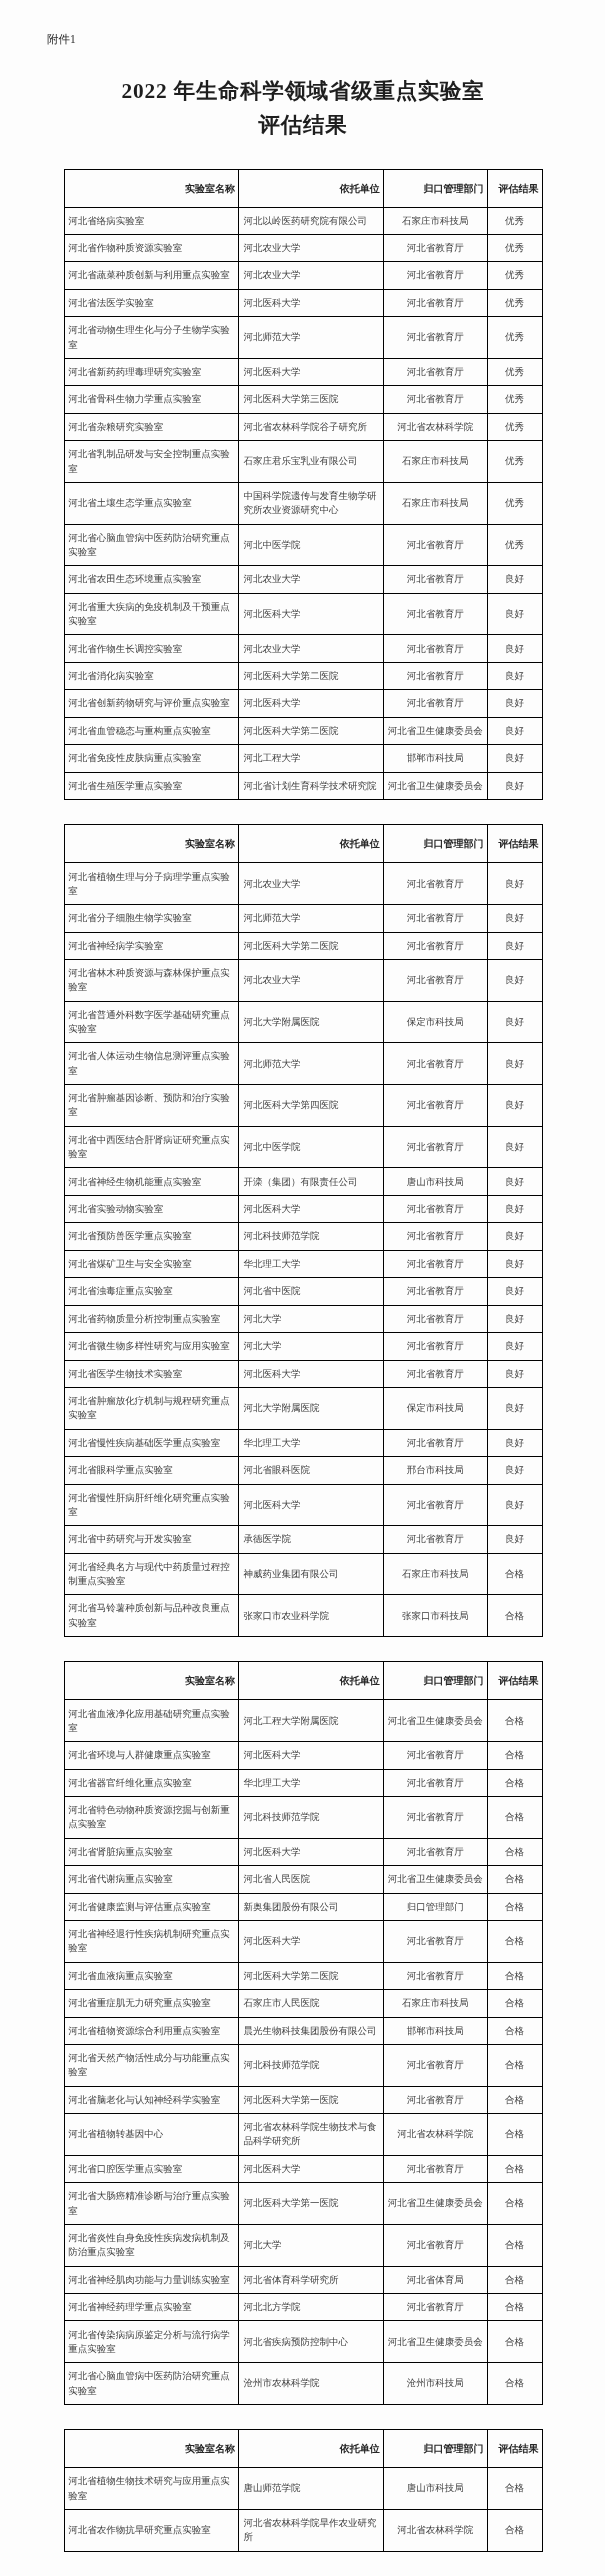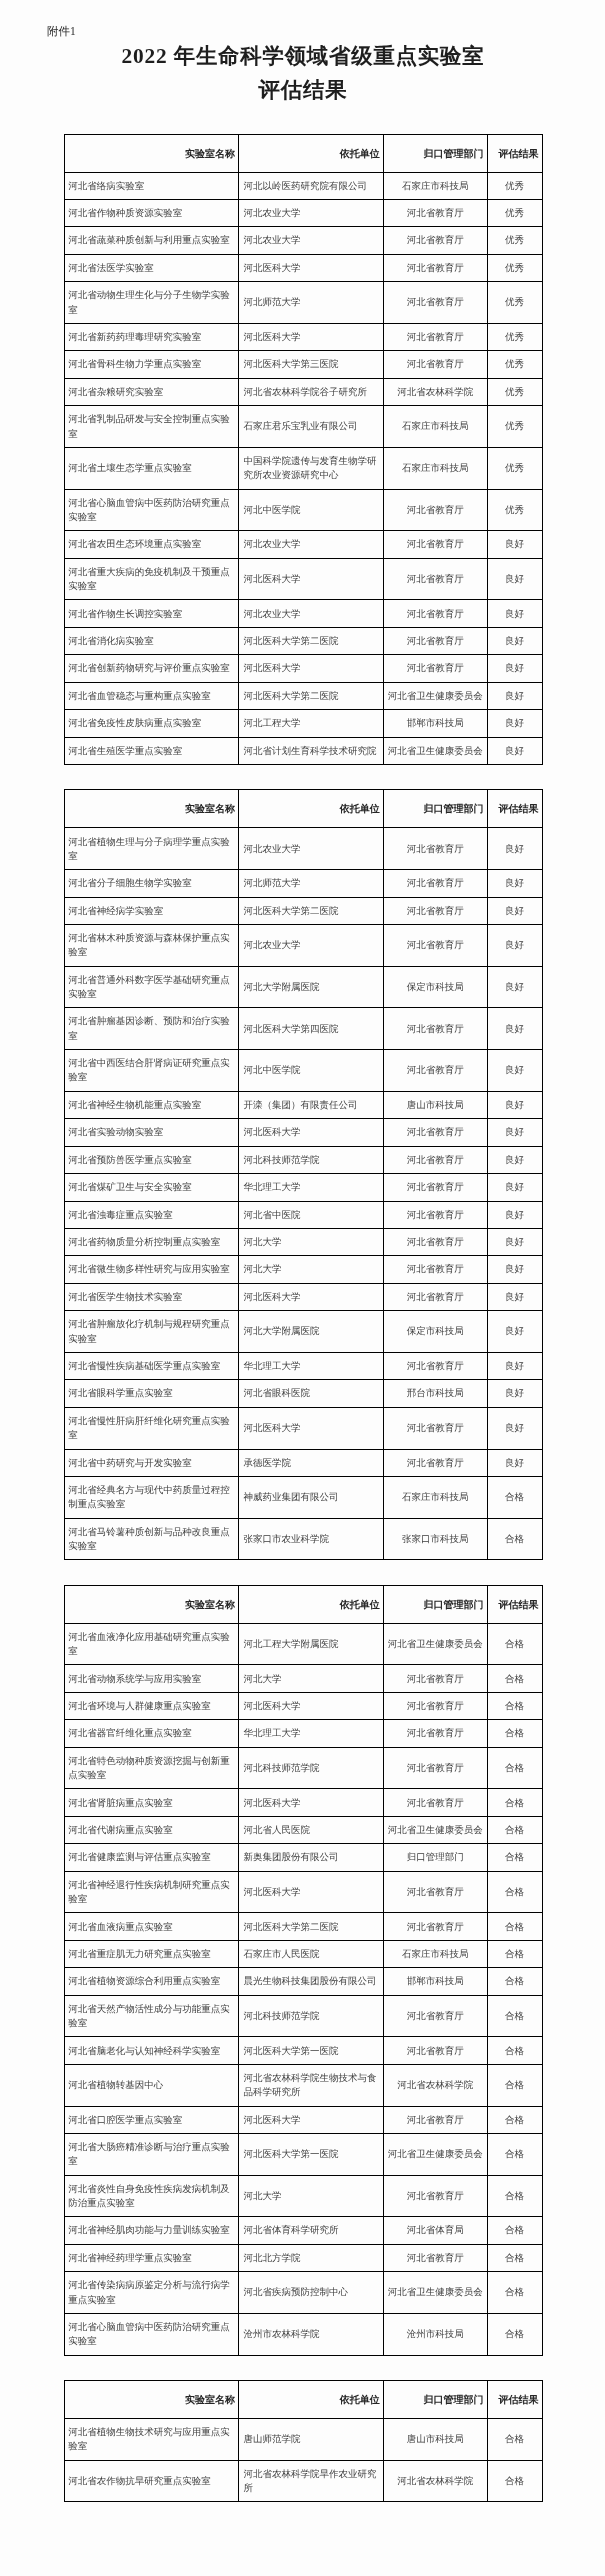--- a/index.html
+++ b/index.html
@@ -8,27 +8,27 @@
     width: 606px;
     height: 2576px;
     margin: 0 auto;
     background: #fdfdfd;
     font-family: "Liberation Serif", "DejaVu Serif", serif;
     color: #333;
     overflow: hidden;
     box-sizing: border-box;
   }
   .attachment-label {
-    padding-top: 24px;
+    padding-top: 32px;
     margin-left: 47px;
     font-size: 11.5px;
     color: #2b2b2b;
   }
   .doc-title {
-    margin-top: 0;
+    margin-top: 27px;
     text-align: center;
     font-size: 21.4px;
     font-weight: bold;
     color: #1e1e1e;
     line-height: 1.6;
     letter-spacing: 0.8px;
   }
   .tables-wrap {
     width: 479px;
     margin: 26px auto 0 auto;
@@ -253,20 +253,26 @@
             <td class="col-dept">河北省教育厅</td>
             <td class="col-res">良好</td>
           </tr>
           <tr>
             <td class="col-lab">河北省普通外科数字医学基础研究重点实验室</td>
             <td class="col-unit">河北大学附属医院</td>
             <td class="col-dept">保定市科技局</td>
             <td class="col-res">良好</td>
           </tr>
           <tr>
+            <td class="col-lab">河北省人体运动生物信息测评重点实验室</td>
+            <td class="col-unit">河北师范大学</td>
+            <td class="col-dept">河北省教育厅</td>
+            <td class="col-res">良好</td>
+          </tr>
+          <tr>
             <td class="col-lab">河北省肿瘤基因诊断、预防和治疗实验室</td>
             <td class="col-unit">河北医科大学第四医院</td>
             <td class="col-dept">河北省教育厅</td>
             <td class="col-res">良好</td>
           </tr>
           <tr>
             <td class="col-lab">河北省中西医结合肝肾病证研究重点实验室</td>
             <td class="col-unit">河北中医学院</td>
             <td class="col-dept">河北省教育厅</td>
             <td class="col-res">良好</td>
@@ -379,26 +385,20 @@
           </tr>
         </thead>
         <tbody>
           <tr>
             <td class="col-lab">河北省血液净化应用基础研究重点实验室</td>
             <td class="col-unit">河北工程大学附属医院</td>
             <td class="col-dept">河北省卫生健康委员会</td>
             <td class="col-res">合格</td>
           </tr>
           <tr>
-            <td class="col-lab">河北省动物系统学与应用实验室</td>
-            <td class="col-unit">河北大学</td>
-            <td class="col-dept">河北省教育厅</td>
-            <td class="col-res">合格</td>
-          </tr>
-          <tr>
             <td class="col-lab">河北省环境与人群健康重点实验室</td>
             <td class="col-unit">河北医科大学</td>
             <td class="col-dept">河北省教育厅</td>
             <td class="col-res">合格</td>
           </tr>
           <tr>
             <td class="col-lab">河北省器官纤维化重点实验室</td>
             <td class="col-unit">华北理工大学</td>
             <td class="col-dept">河北省教育厅</td>
             <td class="col-res">合格</td>

